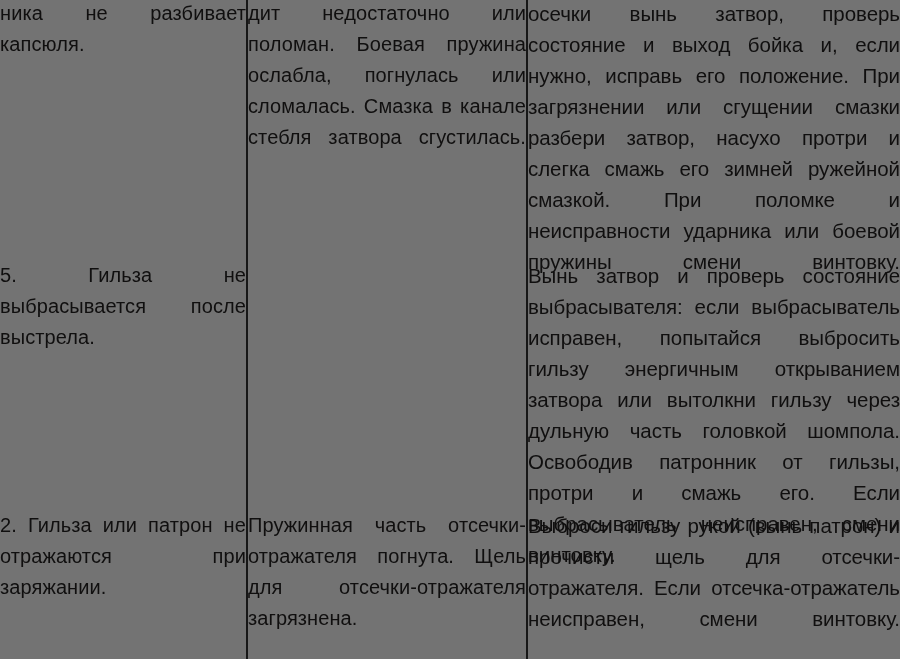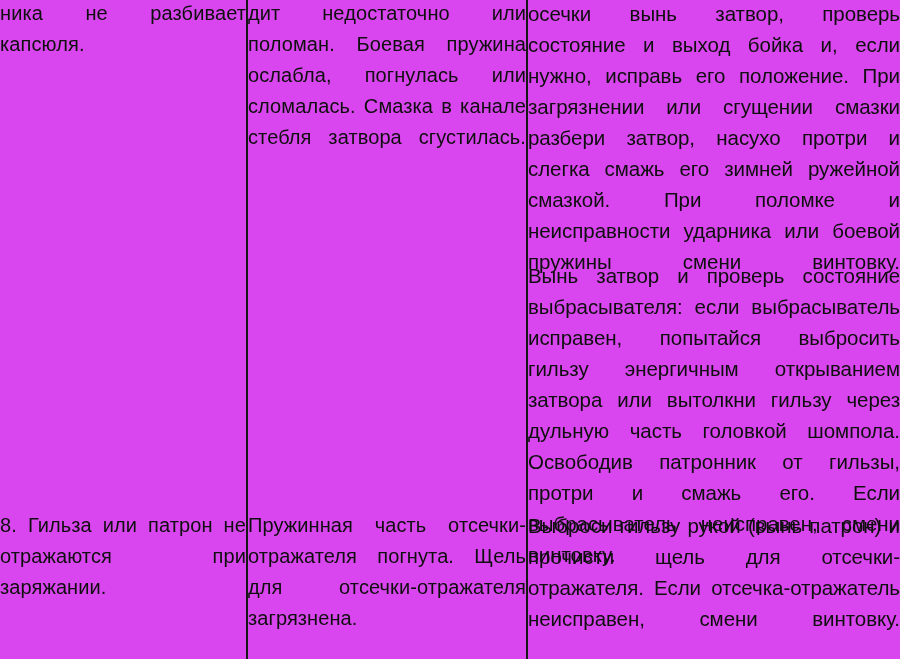--- a/index.html
+++ b/index.html
@@ -14,21 +14,21 @@
     font-family: "Liberation Sans", "DejaVu Sans", sans-serif;
     color: #100f0f;
     overflow: hidden;
     position: relative;
   }
 
   #page {
     position: relative;
     width: 900px;
     height: 659px;
-    background: #d946ef;
+    background: #737373;
   }
 
   
   .col-rule {
     position: absolute;
     top: 0;
     bottom: 0;
     width: 2px;
     background: #171717;
   }
@@ -88,22 +88,25 @@
 
 <div id="page">
 
   <div class="col-rule rule-1"></div>
   <div class="col-rule rule-2"></div>
 
   <div class="col col-cause">
     <div class="row row-cont">
       <p class="cell-text">ника не разбивает капсюля.</p>
     </div>
+    <div class="row row-5">
+      <p class="cell-text">5. Гильза не выбрасывается после выстрела.</p>
+    </div>
     <div class="row row-6">
-      <p class="cell-text">8. Гильза или патрон не отражаются при заряжании.</p>
+      <p class="cell-text">2. Гильза или патрон не отражаются при заряжании.</p>
     </div>
   </div>
 
   <div class="col col-reason">
     <div class="row row-cont">
       <p class="cell-text">дит недостаточно или поломан. Боевая пружина ослабла, погнулась или сломалась. Смазка в канале стебля затвора сгустилась.</p>
     </div>
     <div class="row row-6">
       <p class="cell-text">Пружинная часть отсечки-отражателя погнута. Щель для отсечки-отражателя загрязнена.</p>
     </div>

